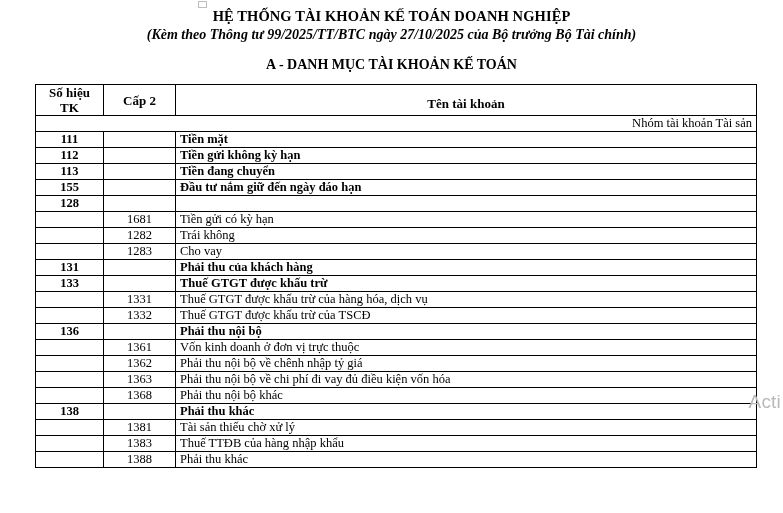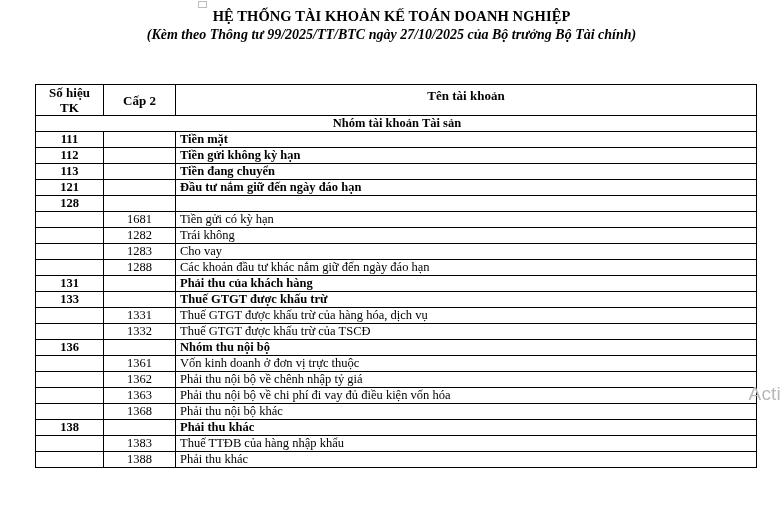--- a/index.html
+++ b/index.html
@@ -94,68 +94,69 @@
   thead th {
     text-align: center;
     font-weight: bold;
     height: 33px;
     line-height: 15px;
     font-size: 13px;
     padding: 1px 4px;
   }
   thead th.name-head {
     vertical-align: top;
-    padding-top: 3px;
+    padding-top: 11px;
   }
 
   td.tk, td.cap2 {
     text-align: center;
   }
   td.name {
     text-align: left;
     padding-left: 6px;
     margin-left: 24px;
   }
   tr.group td {
-    font-weight: bold;
-    text-align: center;
+    font-weight: normal;
+    text-align: right;
     padding-left: 6px;
   }
   tr.level1 td.tk,
   tr.level1 td.name {
     font-weight: bold;
   }
   tr.level2 td.cap2,
   tr.level2 td.name {
     font-weight: normal;
   }
 
   
   .watermark {
     position: absolute;
     right: 2px;
-    bottom: 8px;
+    bottom: 0px;
     font-family: "Liberation Sans", sans-serif;
     font-size: 19px;
     color: #b9b9b9;
     letter-spacing: 0.2px;
     white-space: nowrap;
     pointer-events: none;
   }
 </style>
 </head>
 <body>
 
 <div class="page">
 
   <div class="top-artifact"></div>
 
   <div class="doc-head">
     <div class="doc-title">HỆ THỐNG TÀI KHOẢN KẾ TOÁN DOANH NGHIỆP</div>
     <div class="doc-subtitle">(Kèm theo Thông tư 99/2025/TT/BTC ngày 27/10/2025 của Bộ trưởng Bộ Tài chính)</div>
+    <div class="doc-section">A - DANH MỤC TÀI KHOẢN KẾ TOÁN</div>
   </div>
 
   <div class="table-wrap">
     <table class="acct">
       <colgroup>
         <col class="c-tk">
         <col class="c-cap2">
         <col class="c-name">
       </colgroup>
       <thead>
@@ -181,21 +182,21 @@
             <td class="tk">112</td>
             <td class="cap2"></td>
             <td class="name">Tiền gửi không kỳ hạn</td>
           </tr>
           <tr class="level1">
             <td class="tk">113</td>
             <td class="cap2"></td>
             <td class="name">Tiền đang chuyển</td>
           </tr>
           <tr class="level1">
-            <td class="tk">121</td>
+            <td class="tk">155</td>
             <td class="cap2"></td>
             <td class="name">Đầu tư nắm giữ đến ngày đáo hạn</td>
           </tr>
           <tr class="level1">
             <td class="tk">128</td>
             <td class="cap2"></td>
             <td class="name"></td>
           </tr>
           <tr class="level2">
             <td class="tk"></td>
@@ -205,25 +206,20 @@
           <tr class="level2">
             <td class="tk"></td>
             <td class="cap2">1282</td>
             <td class="name">Trái không</td>
           </tr>
           <tr class="level2">
             <td class="tk"></td>
             <td class="cap2">1283</td>
             <td class="name">Cho vay</td>
           </tr>
-          <tr class="level2">
-            <td class="tk"></td>
-            <td class="cap2">1288</td>
-            <td class="name">Các khoản đầu tư khác nắm giữ đến ngày đáo hạn</td>
-          </tr>
           <tr class="level1">
             <td class="tk">131</td>
             <td class="cap2"></td>
             <td class="name">Phải thu của khách hàng</td>
           </tr>
           <tr class="level1">
             <td class="tk">133</td>
             <td class="cap2"></td>
             <td class="name">Thuế GTGT được khấu trừ</td>
           </tr>
@@ -233,21 +229,21 @@
             <td class="name">Thuế GTGT được khấu trừ của hàng hóa, dịch vụ</td>
           </tr>
           <tr class="level2">
             <td class="tk"></td>
             <td class="cap2">1332</td>
             <td class="name">Thuế GTGT được khấu trừ của TSCĐ</td>
           </tr>
           <tr class="level1">
             <td class="tk">136</td>
             <td class="cap2"></td>
-            <td class="name">Nhóm thu nội bộ</td>
+            <td class="name">Phải thu nội bộ</td>
           </tr>
           <tr class="level2">
             <td class="tk"></td>
             <td class="cap2">1361</td>
             <td class="name">Vốn kinh doanh ở đơn vị trực thuộc</td>
           </tr>
           <tr class="level2">
             <td class="tk"></td>
             <td class="cap2">1362</td>
             <td class="name">Phải thu nội bộ về chênh nhập tỷ giá</td>
@@ -259,20 +255,25 @@
           </tr>
           <tr class="level2">
             <td class="tk"></td>
             <td class="cap2">1368</td>
             <td class="name">Phải thu nội bộ khác</td>
           </tr>
           <tr class="level1">
             <td class="tk">138</td>
             <td class="cap2"></td>
             <td class="name">Phải thu khác</td>
+          </tr>
+          <tr class="level2">
+            <td class="tk"></td>
+            <td class="cap2">1381</td>
+            <td class="name">Tài sản thiếu chờ xử lý</td>
           </tr>
           <tr class="level2">
             <td class="tk"></td>
             <td class="cap2">1383</td>
             <td class="name">Thuế TTĐB của hàng nhập khẩu</td>
           </tr>
           <tr class="level2">
             <td class="tk"></td>
             <td class="cap2">1388</td>
             <td class="name">Phải thu khác</td>

